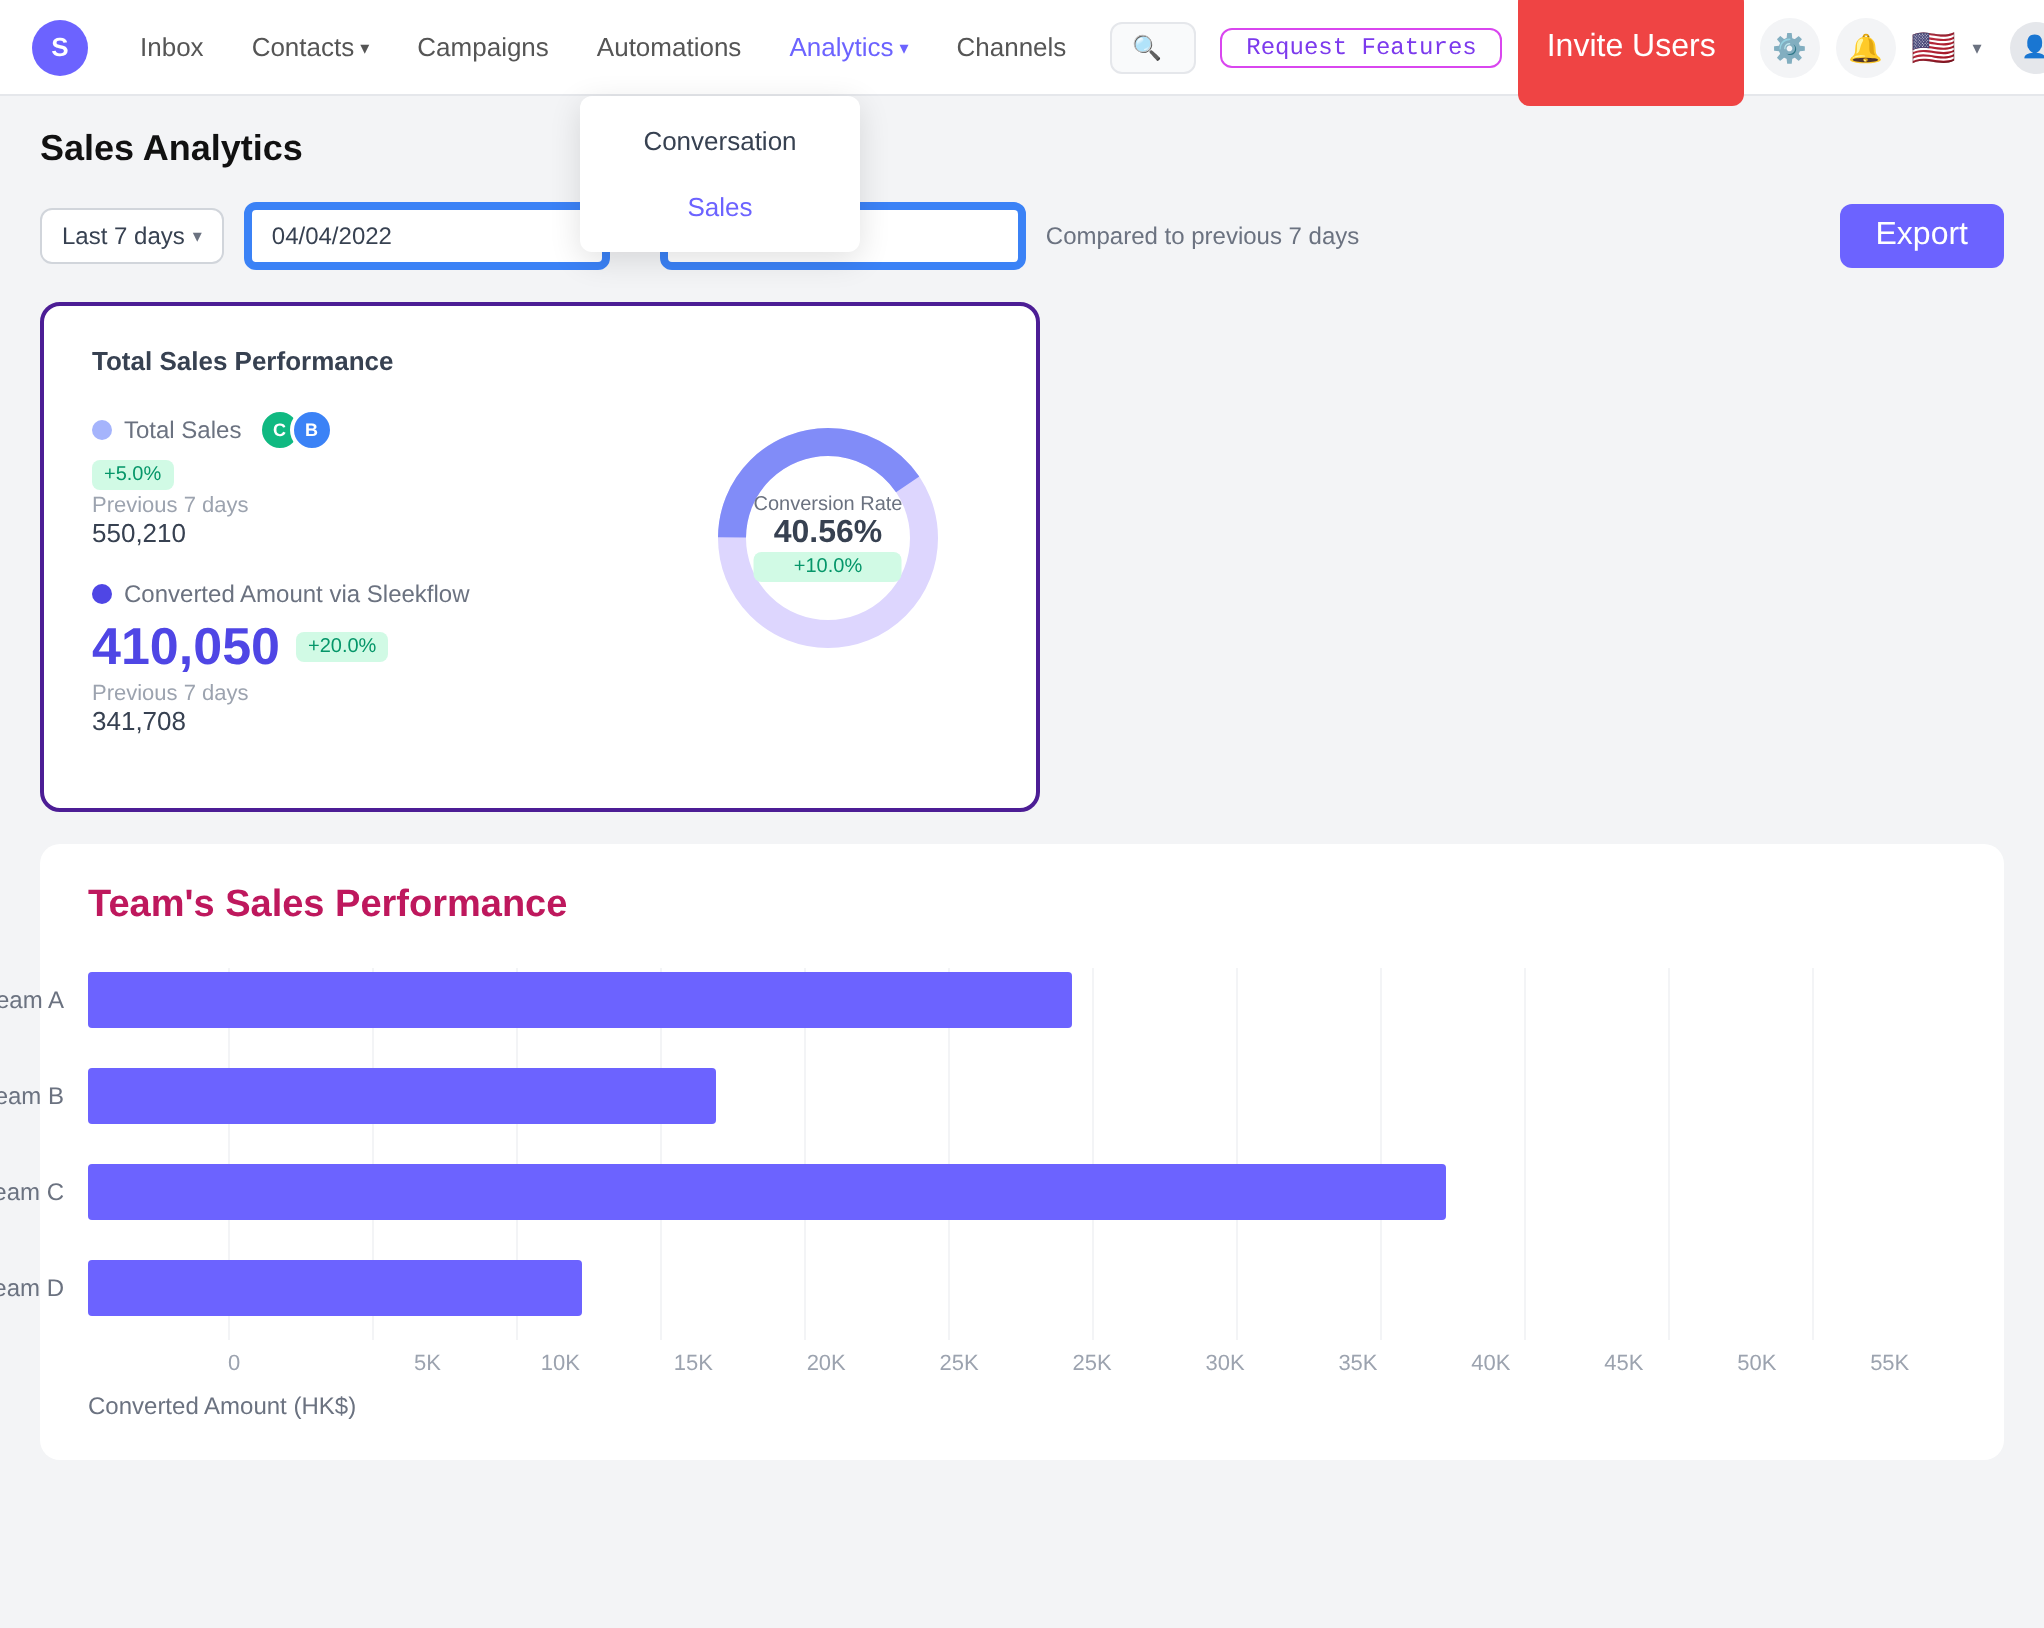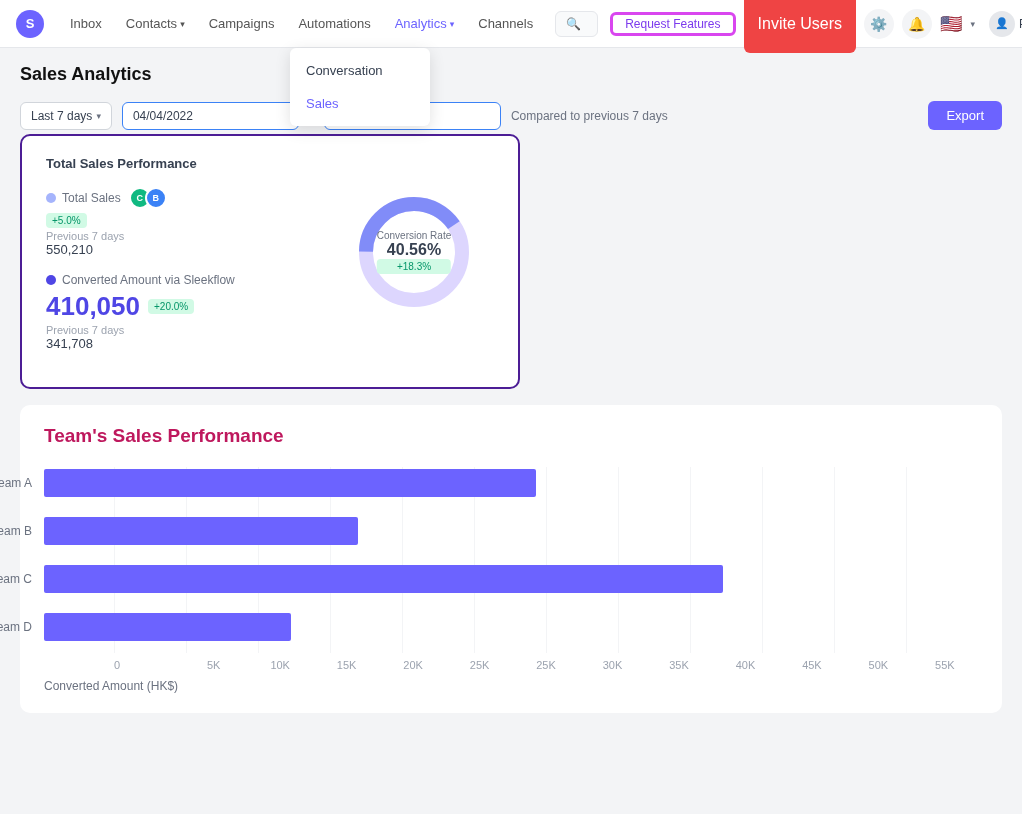--- a/index.html
+++ b/index.html
@@ -26,22 +26,22 @@
     .search-box {
       border: 1px solid #e5e7eb; border-radius: 6px; padding: 5px 10px;
       display: flex; align-items: center; gap: 6px; background: #f9fafb;
       width: 160px; margin: 0 12px;
     }
     .search-box input {
       border: none; background: transparent; outline: none; font-size: 12px; color: #888; width: 100%;
     }
     .nav-actions { display: flex; align-items: center; gap: 8px; }
     .btn-request {
-      border: 3px solid #d946ef; color: #7c3aed; background: #fff;
-      padding: 2px 12px; border-radius: 6px; cursor: pointer; font-size: 12px; white-space: nowrap;
+      border: 1px solid #d946ef; color: #7c3aed; background: #fff;
+      padding: 2px 12px; border-radius: 6px; cursor: pointer; font-size: 12px; white-space: nowrap; font-family: Liberation Mono, monospace;
     }
     .btn-invite {
       background: #ef4444; color: #fff; border: none;
       padding: 20px 14px; border-radius: 6px; cursor: pointer; font-size: 16px; white-space: nowrap;
     }
     .nav-icon-btn {
       width: 30px; height: 30px; border-radius: 50%; background: #f3f4f6;
       display: flex; align-items: center; justify-content: center; cursor: pointer; font-size: 14px;
     }
     .flag { font-size: 18px; cursor: pointer; }
@@ -55,48 +55,48 @@
     }
 
     
     .dropdown-overlay {
       position: absolute; top: 48px; left: 0; right: 0; bottom: 0; z-index: 50;
       pointer-events: none;
     }
     .dropdown-menu {
       position: absolute; top: 0; left: 290px;
       background: #fff; border-radius: 6px; box-shadow: 0 4px 16px rgba(0,0,0,0.12);
-      min-width: 140px; padding: 6px 0; pointer-events: all;
+      min-width: 140px; padding: 6px 0; pointer-events: all; text-align: center;
     }
     .dropdown-item {
       padding: 9px 16px; cursor: pointer; color: #374151; font-size: 13px;
     }
     .dropdown-item.active { color: #6c63ff; font-weight: 500; }
 
     
     .page { padding: 16px 20px; }
     .page-title { font-size: 18px; font-weight: 600; color: #111; margin-bottom: 16px; }
 
     
-    .filters-row { display: flex; align-items: center; gap: 10px; margin-bottom: 4px; }
+    .filters-row { display: flex; align-items: center; gap: 10px; margin-bottom: 16px; }
     .filter-select {
       border: 1px solid #d1d5db; border-radius: 6px; padding: 6px 10px;
       background: #fff; font-size: 12px; color: #374151; cursor: pointer;
       display: flex; align-items: center; gap: 4px;
     }
     .date-range { display: flex; align-items: center; gap: 6px; }
     .date-input {
-      border: 1px solid #3b82f6; border-radius: 6px; padding: 6px 10px;
+      border: 4px solid #3b82f6; border-radius: 6px; padding: 6px 10px;
       background: #fff; font-size: 12px; color: #374151;
     }
     .arrow-icon { color: #6b7280; }
     .compared-text { color: #6b7280; font-size: 12px; }
     .btn-export {
       margin-left: auto; background: #6c63ff; color: #fff; border: none;
-      padding: 7px 18px; border-radius: 6px; cursor: pointer; font-size: 13px;
+      padding: 7px 18px; border-radius: 6px; cursor: pointer; font-size: 16px;
     }
 
     
     .sales-card {
       background: #fff; border-radius: 10px; border: 2px solid #4c1d95;
       padding: 20px 24px; margin-bottom: 16px; max-width: 500px;
     }
     .sales-card-title { font-size: 13px; font-weight: 600; color: #374151; margin-bottom: 16px; }
     .sales-card-content { display: flex; gap: 30px; align-items: flex-start; }
     .sales-metrics { flex: 1; }
@@ -264,21 +264,21 @@
         <div class="donut-wrapper">
           <svg viewBox="0 0 130 130">
 
             <circle cx="65" cy="65" r="48" fill="none" stroke="#ddd6fe" stroke-width="14"></circle>
 
             <circle cx="65" cy="65" r="48" fill="none" stroke="#818cf8" stroke-width="14" stroke-dasharray="122.3 179.3" stroke-dashoffset="75.4" transform="rotate(-90 65 65)"></circle>
           </svg>
           <div class="donut-label">
             <div class="donut-title">Conversion Rate</div>
             <div class="donut-value">40.56%</div>
-            <div class="donut-badge">+18.3%</div>
+            <div class="donut-badge">+10.0%</div>
           </div>
         </div>
       </div>
     </div>
   </div>
 
   <div class="team-card">
     <div class="team-card-title">Team's Sales Performance</div>
 
     <div style="position:relative;">

